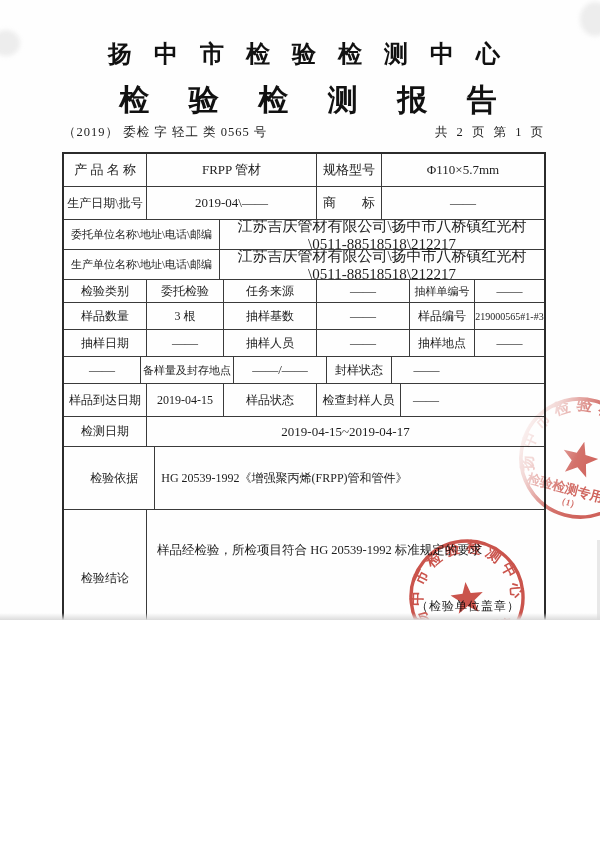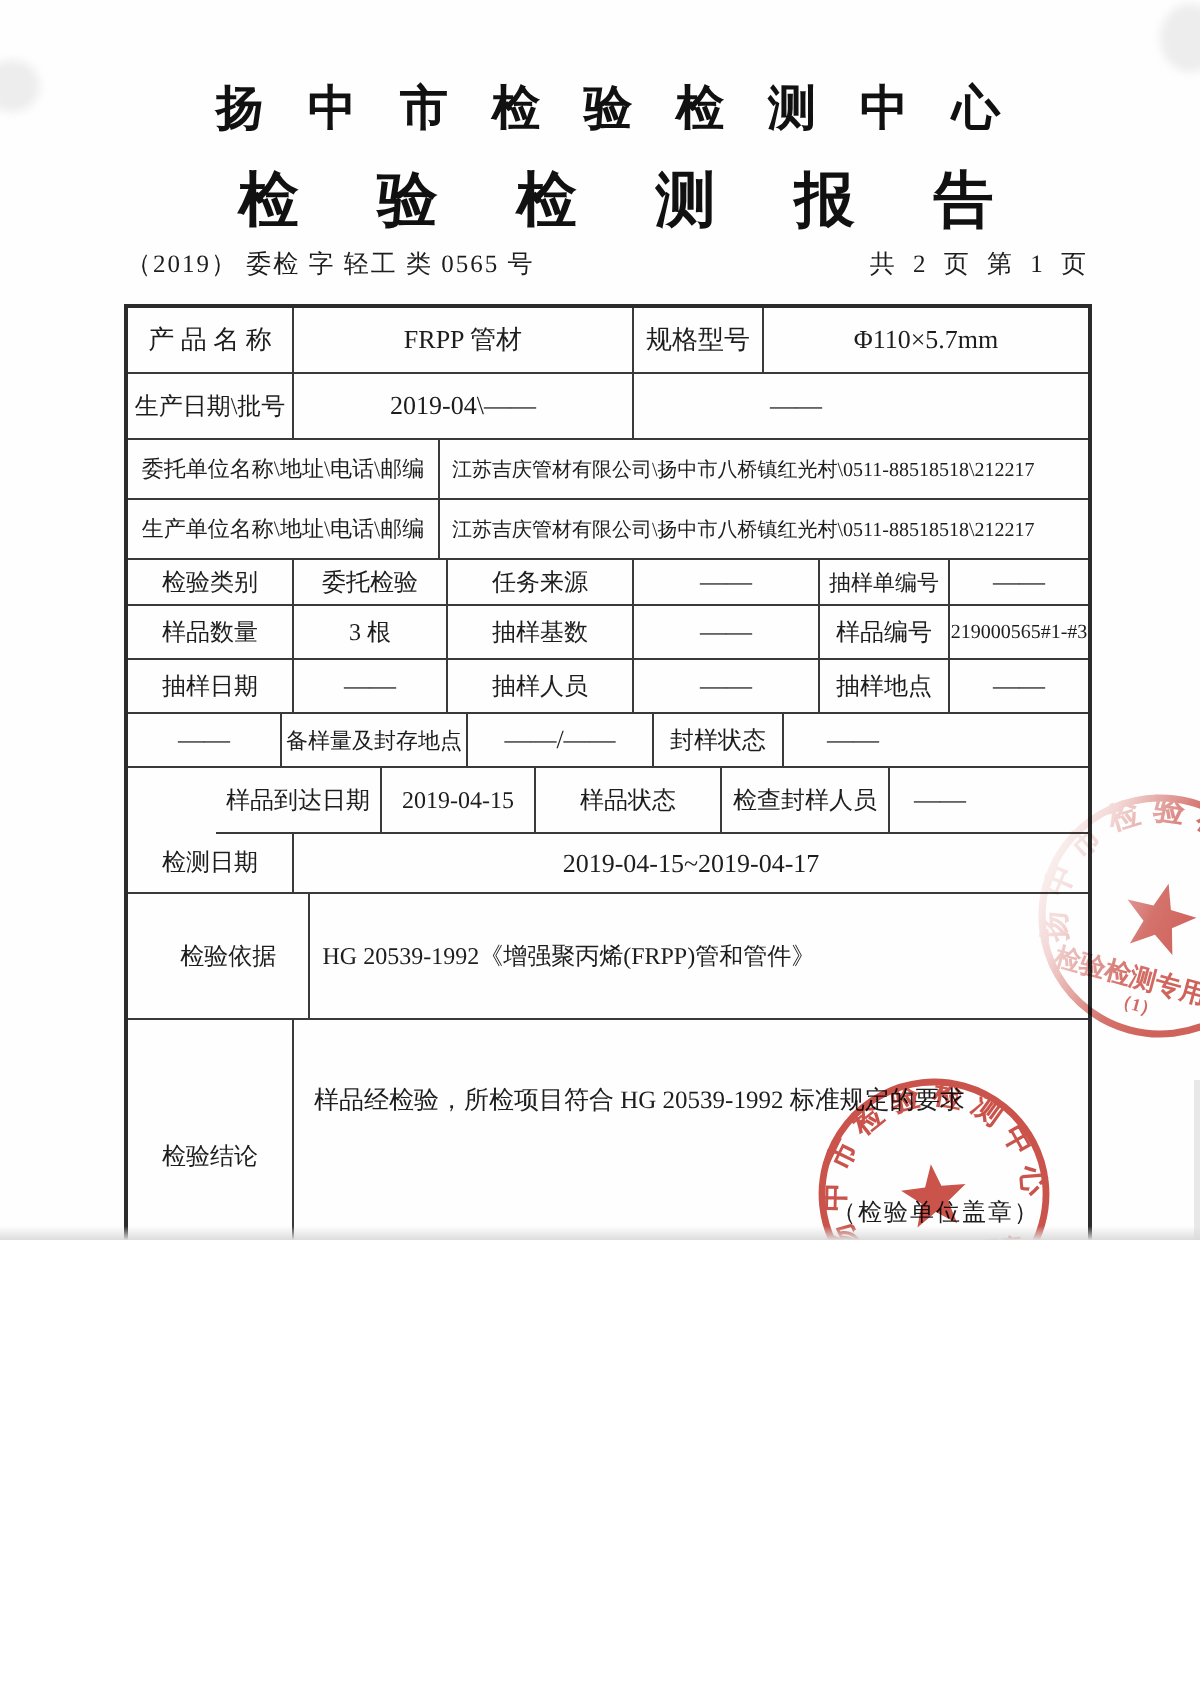--- a/index.html
+++ b/index.html
@@ -18,23 +18,23 @@
   
   .tbl{position:absolute;left:62px;top:152px;width:480px;border:2px solid #2b2b2b;
     box-sizing:content-box;background:transparent;}
   .trow{display:flex;border-bottom:1px solid #3a3a3a;box-sizing:border-box;}
   .trow:last-child{border-bottom:none;}
   .cell{display:flex;align-items:center;justify-content:center;
     border-right:1px solid #3a3a3a;box-sizing:border-box;
     font-size:13px;text-align:center;overflow:hidden;}
   .cell:last-child{border-right:none;}
   .lft{justify-content:flex-start;text-align:left;padding:0 6px;}
-  .fs12{font-size:12px;} .fs11{font-size:11px;} .fs10{font-size:10px;text-align:center;} .fsnum{font-size:10px;}
+  .fs12{font-size:12px;} .fs11{font-size:11px;} .fs10{font-size:15px;text-align:center;} .fsnum{font-size:10px;}
   .h33{height:33px;} .h30{height:30px;} .h23{height:23px;} .h27{height:27px;}
-  .h31{height:33px;margin-left:44px;} .h63{height:63px;padding-left:10px;} .h137{height:137px;} .h38{height:38px;padding-left:38px;}
+  .h31{height:33px;} .h63{height:63px;padding-left:10px;} .h137{height:137px;} .h38{height:38px;padding-left:38px;}
   .c-a{width:83px;text-align:right;} .c-b{width:77px;} .c-c{width:93px;} .c-d{width:93px;}
   .c-e{width:65px;} .c-f{width:69px;}
   .c-e2{width:84px;} .c-f2{width:50px;}
   .c-w1{width:170px;} .c-w2{width:162px;}
   .c-lbl2{width:156px;} .c-val2{width:324px;}
   .c-rest{width:397px;}
   
   .concl{position:relative;display:block;}
   .concl-text{position:absolute;top:32px;left:10px;right:8px;font-size:12.5px;text-align:left;}
   .seal-note{position:absolute;top:88px;right:24px;font-size:12px;letter-spacing:1px;}
@@ -81,20 +81,21 @@
     <div class="trow h33">
       <div class="cell c-a">产 品 名 称</div>
       <div class="cell c-w1">FRPP 管材</div>
       <div class="cell c-e">规格型号</div>
       <div class="cell c-w2">Φ110×5.7mm</div>
     </div>
 
     <div class="trow h33">
       <div class="cell c-a fs12">生产日期\批号</div>
       <div class="cell c-w1">2019-04\——</div>
+      <div class="cell c-e">商　　标</div>
       <div class="cell c-w2">——</div>
     </div>
 
     <div class="trow h30">
       <div class="cell c-lbl2 fs11">委托单位名称\地址\电话\邮编</div>
       <div class="cell c-val2 fs10 lft">江苏吉庆管材有限公司\扬中市八桥镇红光村\0511-88518518\212217</div>
     </div>
 
     <div class="trow h30">
       <div class="cell c-lbl2 fs11">生产单位名称\地址\电话\邮编</div>

